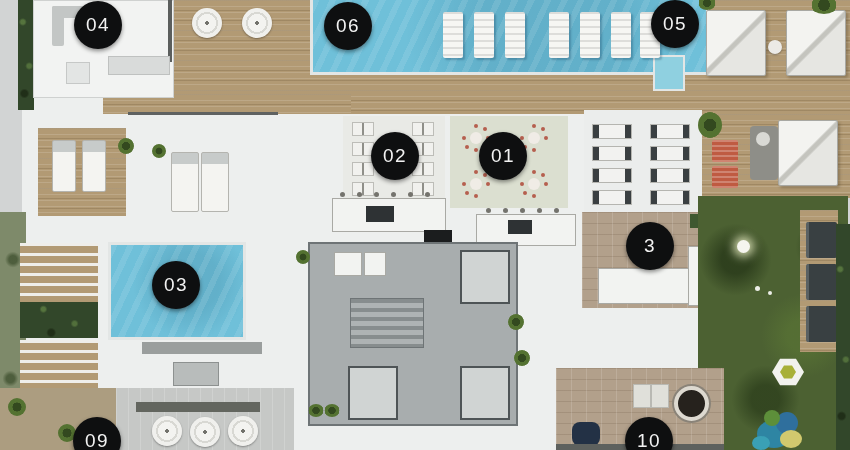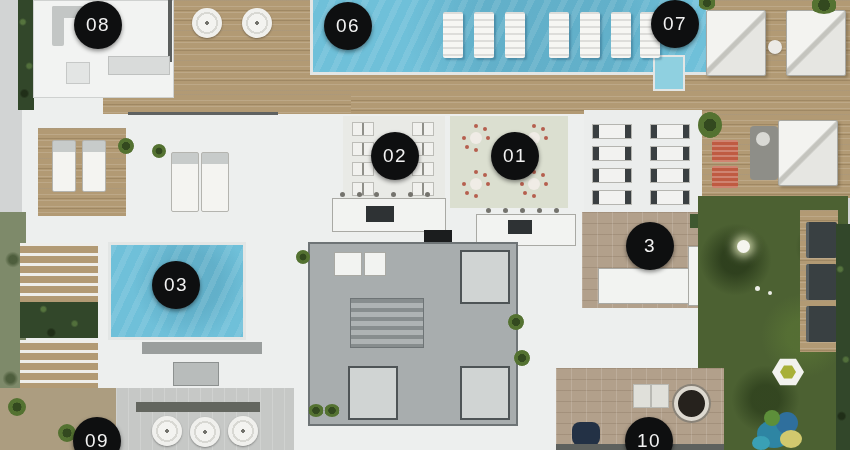--- a/index.html
+++ b/index.html
@@ -203,23 +203,23 @@
   <div class="abs plant" style="left:698px;top:-4px;width:18px;height:14px"></div>
 
   <div class="abs stone" style="left:556px;top:368px;width:168px;height:82px"></div>
   <div class="abs" style="left:633px;top:384px;width:16px;height:22px;background:#e0e0da;border:1px solid #b9b9b3"></div>
   <div class="abs" style="left:651px;top:384px;width:16px;height:22px;background:#e0e0da;border:1px solid #b9b9b3"></div>
   <div class="abs" style="left:674px;top:386px;width:27px;height:27px;border-radius:50%;background:#26221d;border:4px solid #ddd9d0;box-shadow:0 0 0 2px #8a8378"></div>
   <div class="abs" style="left:572px;top:422px;width:28px;height:24px;border-radius:8px;background:#233145"></div>
   <div class="abs" style="left:556px;top:444px;width:168px;height:6px;background:#5e615e"></div>
 
   <div class="abs" style="left:0;top:0;width:850px;height:450px">
-      <div class="marker" style="left: 98px; top: 25px;">08</div>
+      <div class="marker" style="left: 98px; top: 25px;">04</div>
       <div class="marker" style="left: 348px; top: 26px;">06</div>
-      <div class="marker" style="left: 675px; top: 24px;">07</div>
+      <div class="marker" style="left: 675px; top: 24px;">05</div>
       <div class="marker" style="left: 395px; top: 156px;">02</div>
-      <div class="marker" style="left: 515px; top: 156px;">01</div>
+      <div class="marker" style="left: 503px; top: 156px;">01</div>
       <div class="marker" style="left: 650px; top: 246px;">3</div>
       <div class="marker" style="left: 176px; top: 285px;">03</div>
       <div class="marker" style="left: 97px; top: 441px;">09</div>
       <div class="marker" style="left: 649px; top: 441px;">10</div>
     </div>
 </div>
 
 </body></html>

